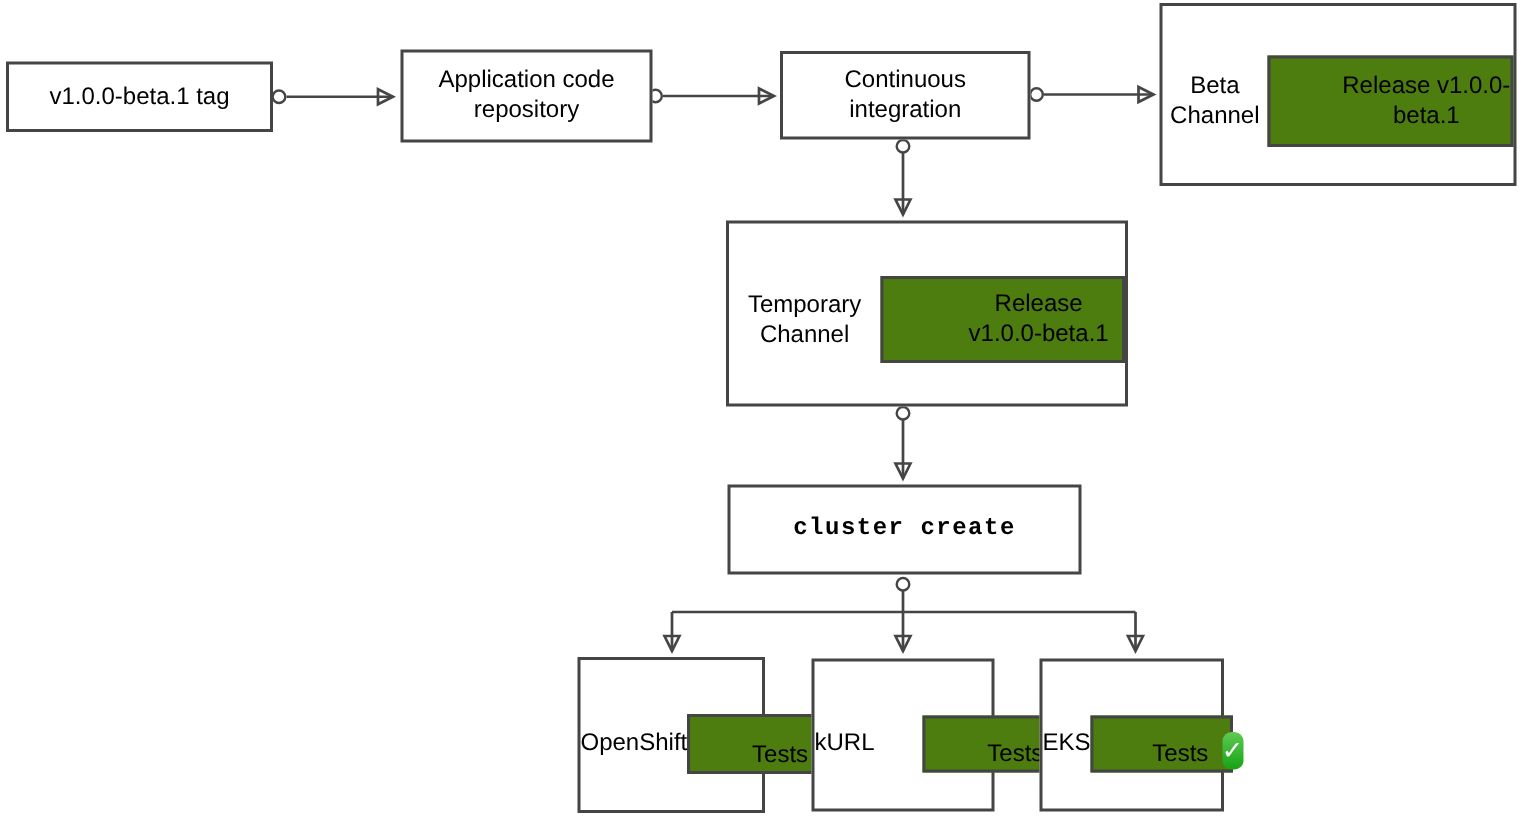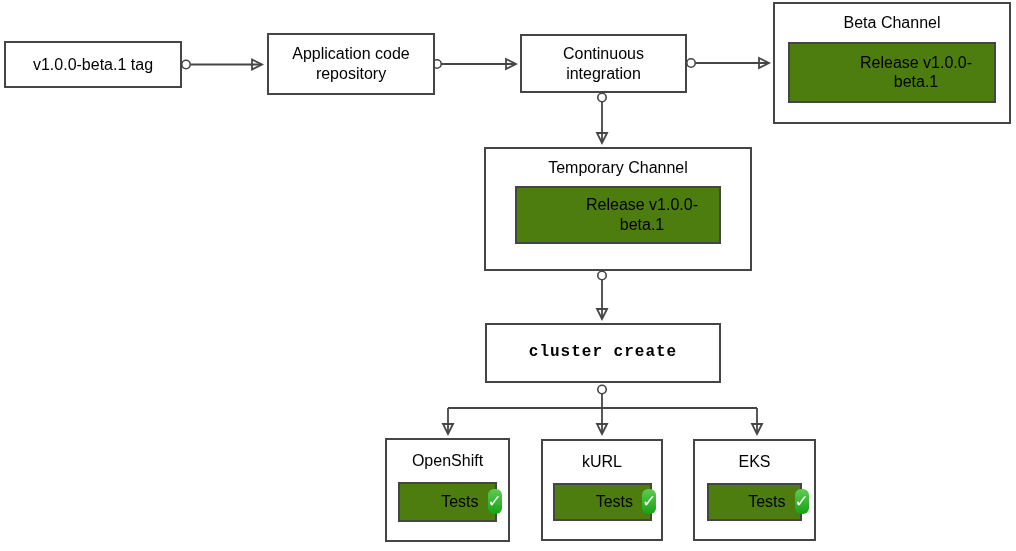--- a/index.html
+++ b/index.html
@@ -26,21 +26,21 @@
   .node{
     position:absolute;
     box-sizing:border-box;
     background:#fff;
     border:2px solid var(--border-color);
     display:flex;align-items:center;justify-content:center;
     text-align:center;
     font-size:16px;line-height:1.22;
   }
   .node.container{
-    flex-direction:column;justify-content:flex-start;
+    flex-direction:row;justify-content:flex-start;
   }
   .container .title{margin-top:9px;}
   .inner-box{
     box-sizing:border-box;
     background:#4d7c0f;
     border:2px solid var(--border-color);
     display:flex;align-items:center;justify-content:center;
     text-align:center;
     padding-left:48px;
   }
@@ -54,27 +54,28 @@
   #node-temp{left:484px;top:147px;width:268px;height:124px;}
   #node-temp .inner-box{margin-top:8px;width:206px;height:58px;}
   #node-cluster{
     left:485px;top:323px;width:236px;height:60px;
     font-family:"Liberation Mono","DejaVu Sans Mono",monospace;
     font-weight:bold;font-size:16px;letter-spacing:1px;
   }
   
   .cluster-node{width:125px;height:103px;}
   #node-openshift{left:385px;top:438px;width:125px;height:104px;}
-  #node-kurl{left:541px;top:439px;width:122px;height:102px;}
+  #node-kurl{left:541px;top:439px;width:122px;height:102px;gap:32px;}
   #node-eks{left:693px;top:439px;width:123px;height:102px;}
   .cluster-node .title{margin-top:11px;}
   .tests-box{
     margin-top:11px;
     width:99px;height:40px;
     gap:9px;
+    align-items:flex-end;
   }
   #node-eks .tests-box{width:95px;height:38px;}
   #node-kurl .tests-box{height:38px;}
   .check-badge{
     display:inline-flex;align-items:center;justify-content:center;
     width:25px;height:25px;border-radius:6px;
     background:linear-gradient(180deg,var(--green-a) 0%,var(--green-b) 100%);
     color:#fff;font-weight:bold;font-size:17px;line-height:1;
   }
 </style>

